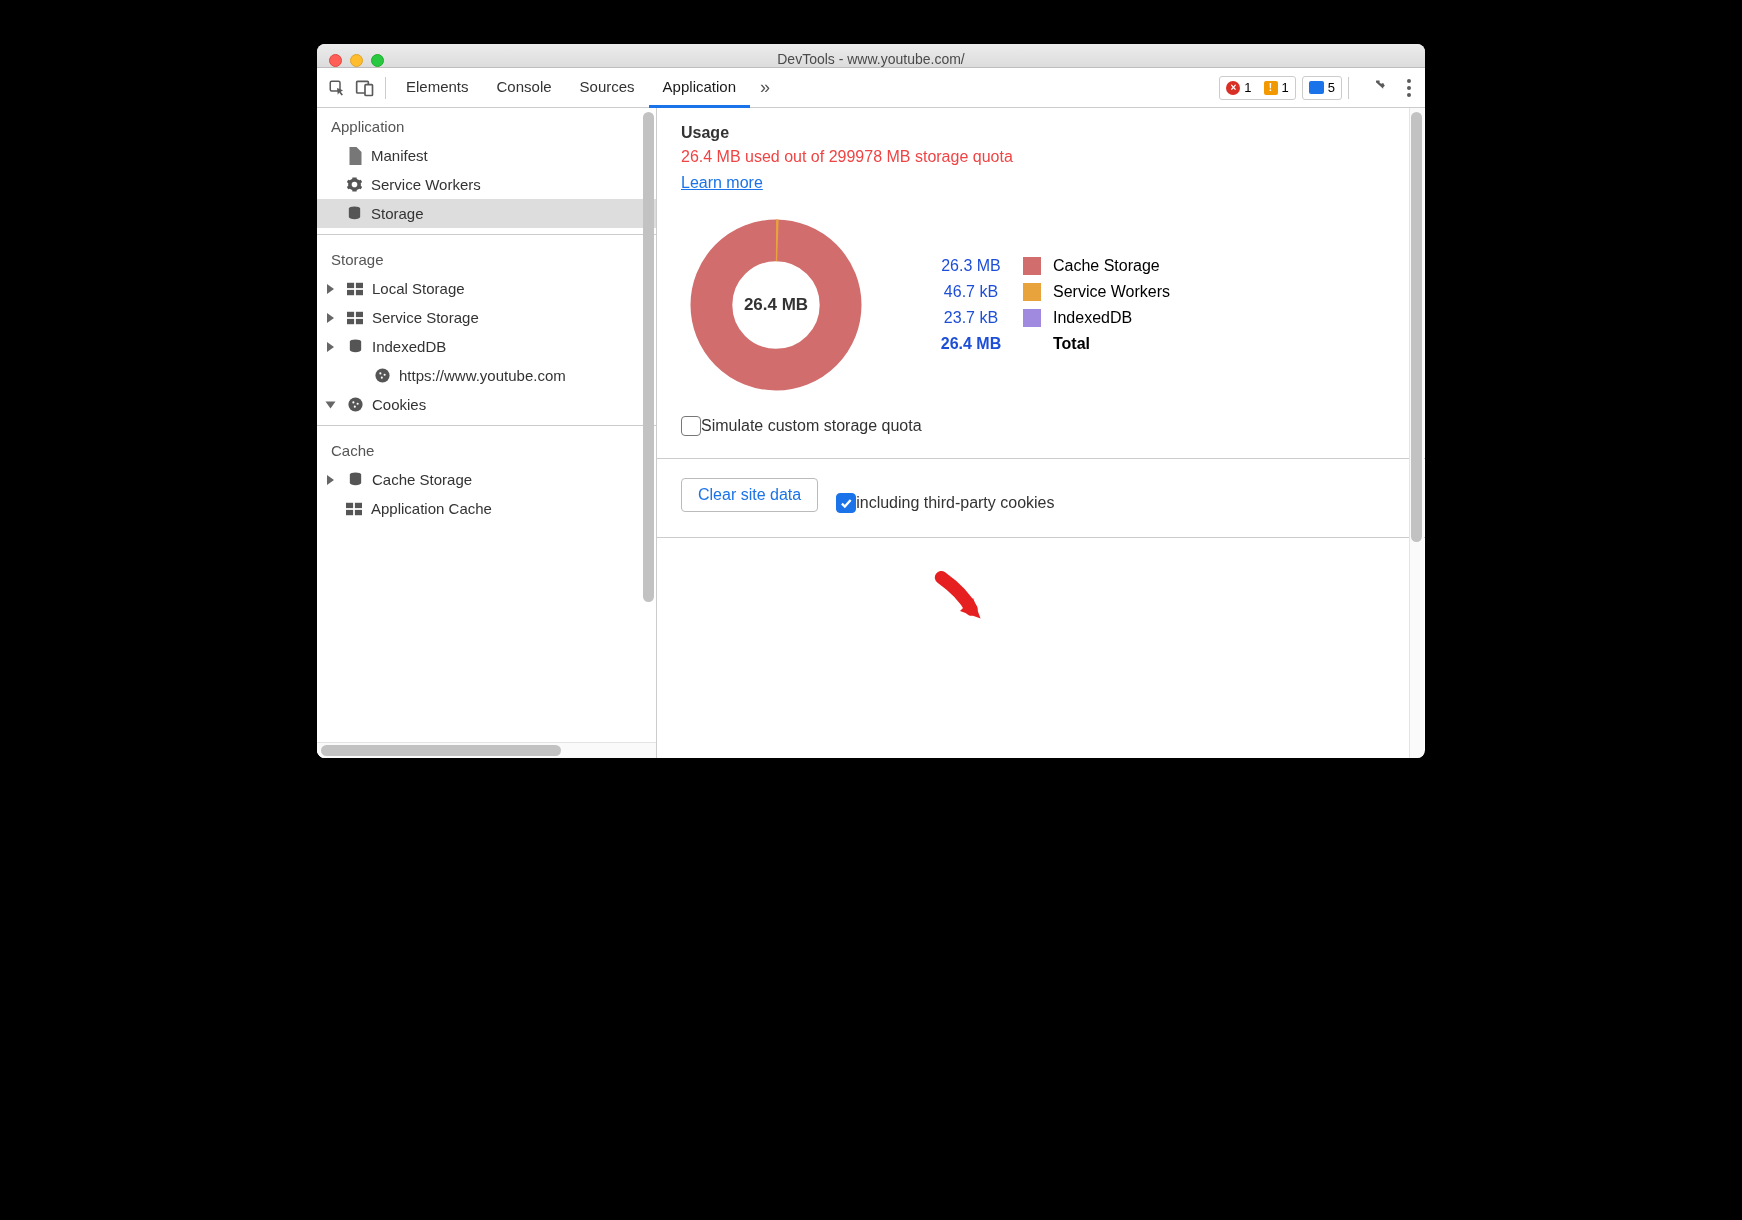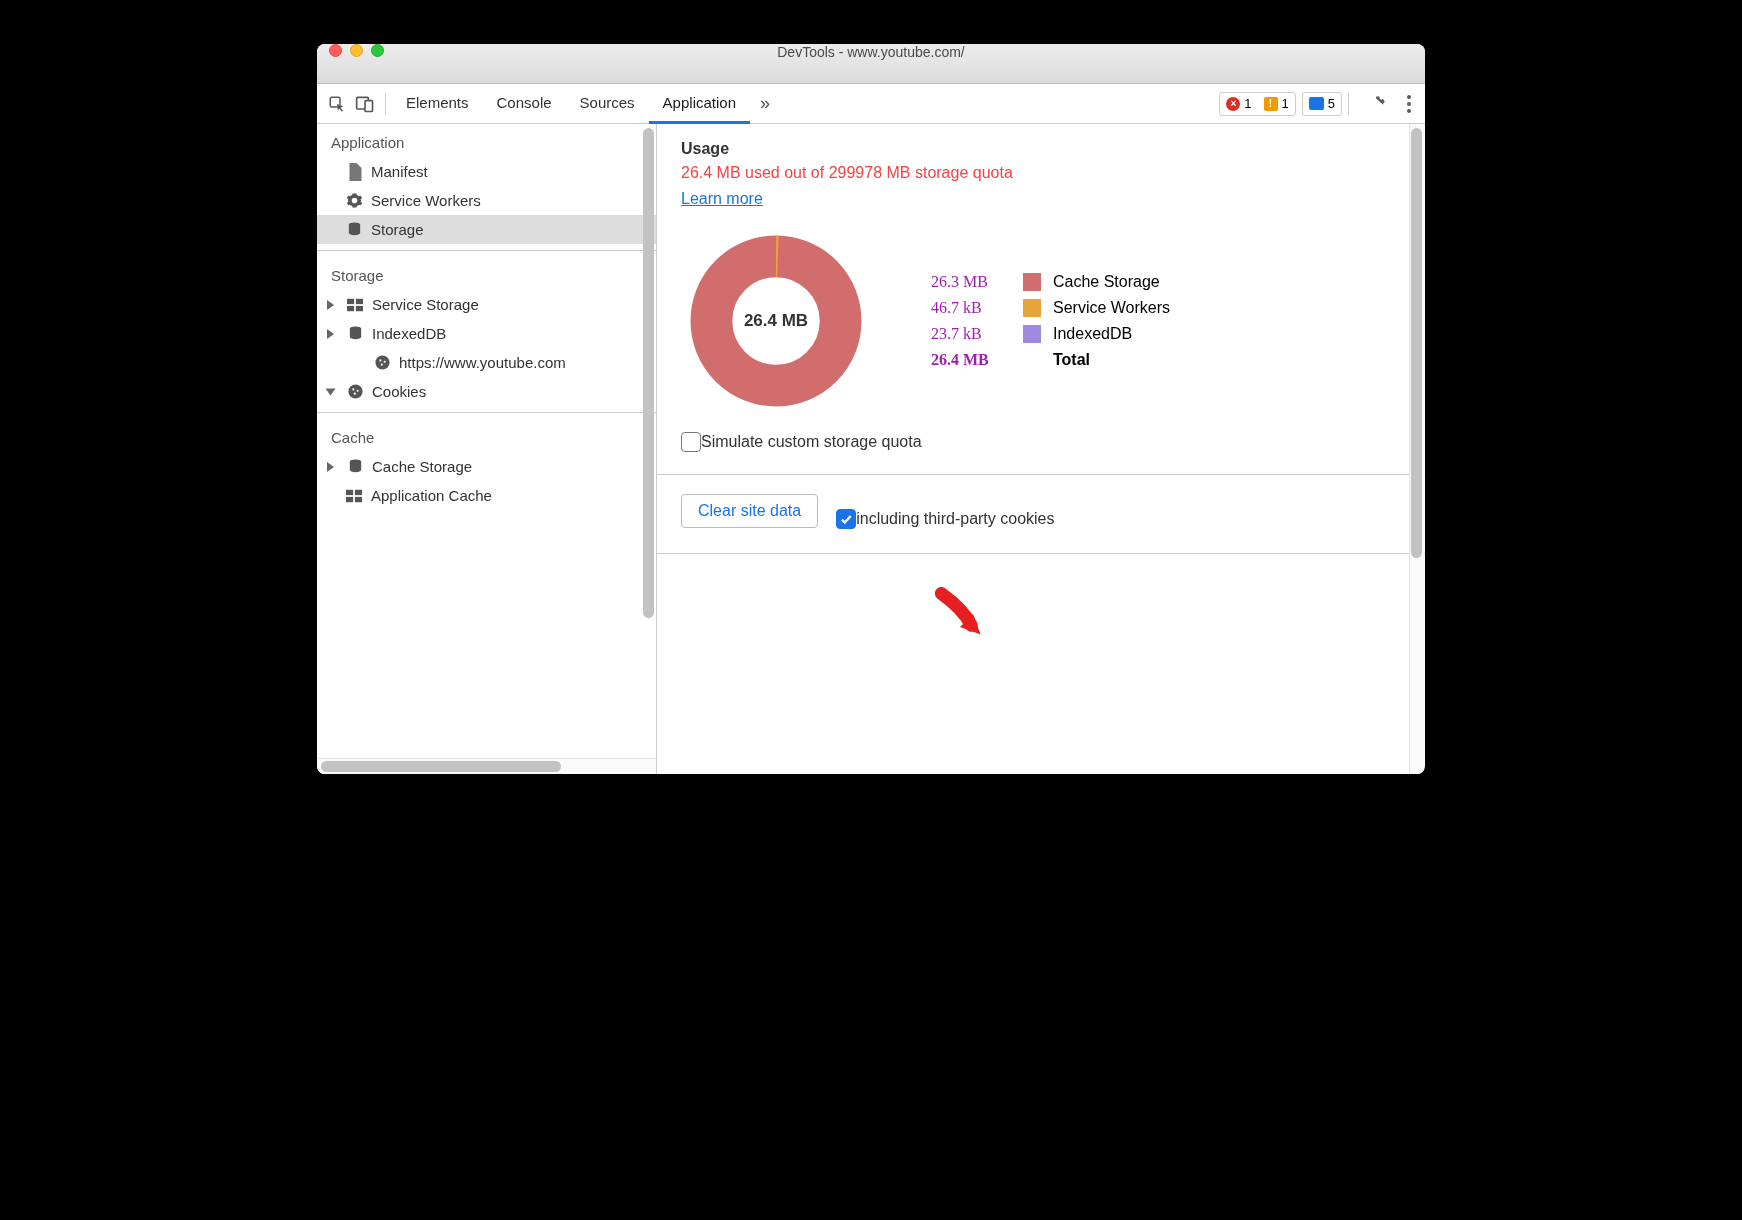--- a/index.html
+++ b/index.html
@@ -13,24 +13,24 @@
   .window {
     width: 1108px;
     background: #fff;
     border-radius: 8px;
     box-shadow: 0 30px 60px rgba(0,0,0,.5), 0 0 0 1px rgba(0,0,0,.2);
     overflow: hidden;
     position: relative;
   }
   
   .titlebar {
-    height: 40px;
+    height: 24px;
     background: linear-gradient(#ececec,#dcdcdc);
     border-bottom: 1px solid #bdbdbd;
-    display: flex; align-items: flex-start;
+    display: flex; align-items: flex-end;
     position: relative;
   }
   .traffic { display:flex; gap:8px; position:absolute; left:12px; }
   .dot { width:13px; height:13px; border-radius:50%; }
   .dot.red { background:#ff5f57; border:1px solid #e1483f;}
   .dot.yellow { background:#ffbd2e; border:1px solid #e0a325;}
   .dot.green { background:#28c940; border:1px solid #1dad2b;}
   .title { margin:0 auto; font-size:14px; color:#4a4a4a; }
   
   .toolbar {
@@ -99,21 +99,21 @@
   .usage-line { font-size:16px; color:#ef4444; margin-bottom:8px;}
   .learn { color:#1a73e8; text-decoration:underline; font-size:16px; cursor:pointer;}
   .chart-row { display:flex; gap:60px; align-items:center; margin-top:18px; margin-bottom:16px;}
   .donut { position:relative; width:190px; height:190px;}
   .donut .center {
     position:absolute; inset:0; display:flex; align-items:center; justify-content:center;
     font-weight:700; font-size:17px; color:#333;
   }
   .legend { display:flex; flex-direction:column; gap:8px; font-size:16px;}
   .legend-row { display:flex; align-items:center; gap:12px;}
-  .legend-val { width:80px; text-align:left; color:#a21caf;font-family:Liberation Serif, serif;}
+  .legend-val { width:80px; text-align:center; color:#1d4ed8;}
   .swatch { width:18px; height:18px;}
   .legend-row.total { font-weight:700; }
   .check-row { display:flex; align-items:center; font-size:16px; color:#333; margin-top:6px;}
   .checkbox {
     width:20px; height:20px; border:1.5px solid #777; border-radius:4px;
     display:flex; align-items:center; justify-content:center; cursor:pointer; background:#fff;
   }
   .checkbox.checked { background:#1a73e8; border-color:#1a73e8; color:#fff;}
   .hr-full { height:1px; background:#ccc; margin:22px -24px 18px;}
   .clear-row { display:flex; align-items:center; gap:18px;}
@@ -234,20 +234,32 @@
               <ellipse cx="12" cy="5" rx="8" ry="3"></ellipse>
               <path d="M4 5v6c0 1.7 3.6 3 8 3s8-1.3 8-3V5"></path>
               <path d="M4 11v6c0 1.7 3.6 3 8 3s8-1.3 8-3v-6"></path>
             </svg>
           </span>
         <span>Storage</span>
       </div>
       <div class="side-hr"></div>
 
       <div class="side-section-title">Storage</div>
+      <div class="side-item">
+        <span class="tri"></span>
+        <span class="side-icon">
+            <svg width="16" height="14" viewBox="0 0 18 14" fill="currentColor">
+              <rect width="8" height="6"></rect>
+              <rect x="10" width="8" height="6"></rect>
+              <rect y="8" width="8" height="6"></rect>
+              <rect x="10" y="8" width="8" height="6"></rect>
+            </svg>
+          </span>
+        <span>Local Storage</span>
+      </div>
       <div class="side-item">
         <span class="tri"></span>
         <span class="side-icon">
             <svg width="16" height="14" viewBox="0 0 18 14" fill="currentColor">
               <rect width="8" height="6"></rect>
               <rect x="10" width="8" height="6"></rect>
               <rect y="8" width="8" height="6"></rect>
               <rect x="10" y="8" width="8" height="6"></rect>
             </svg>
           </span>

